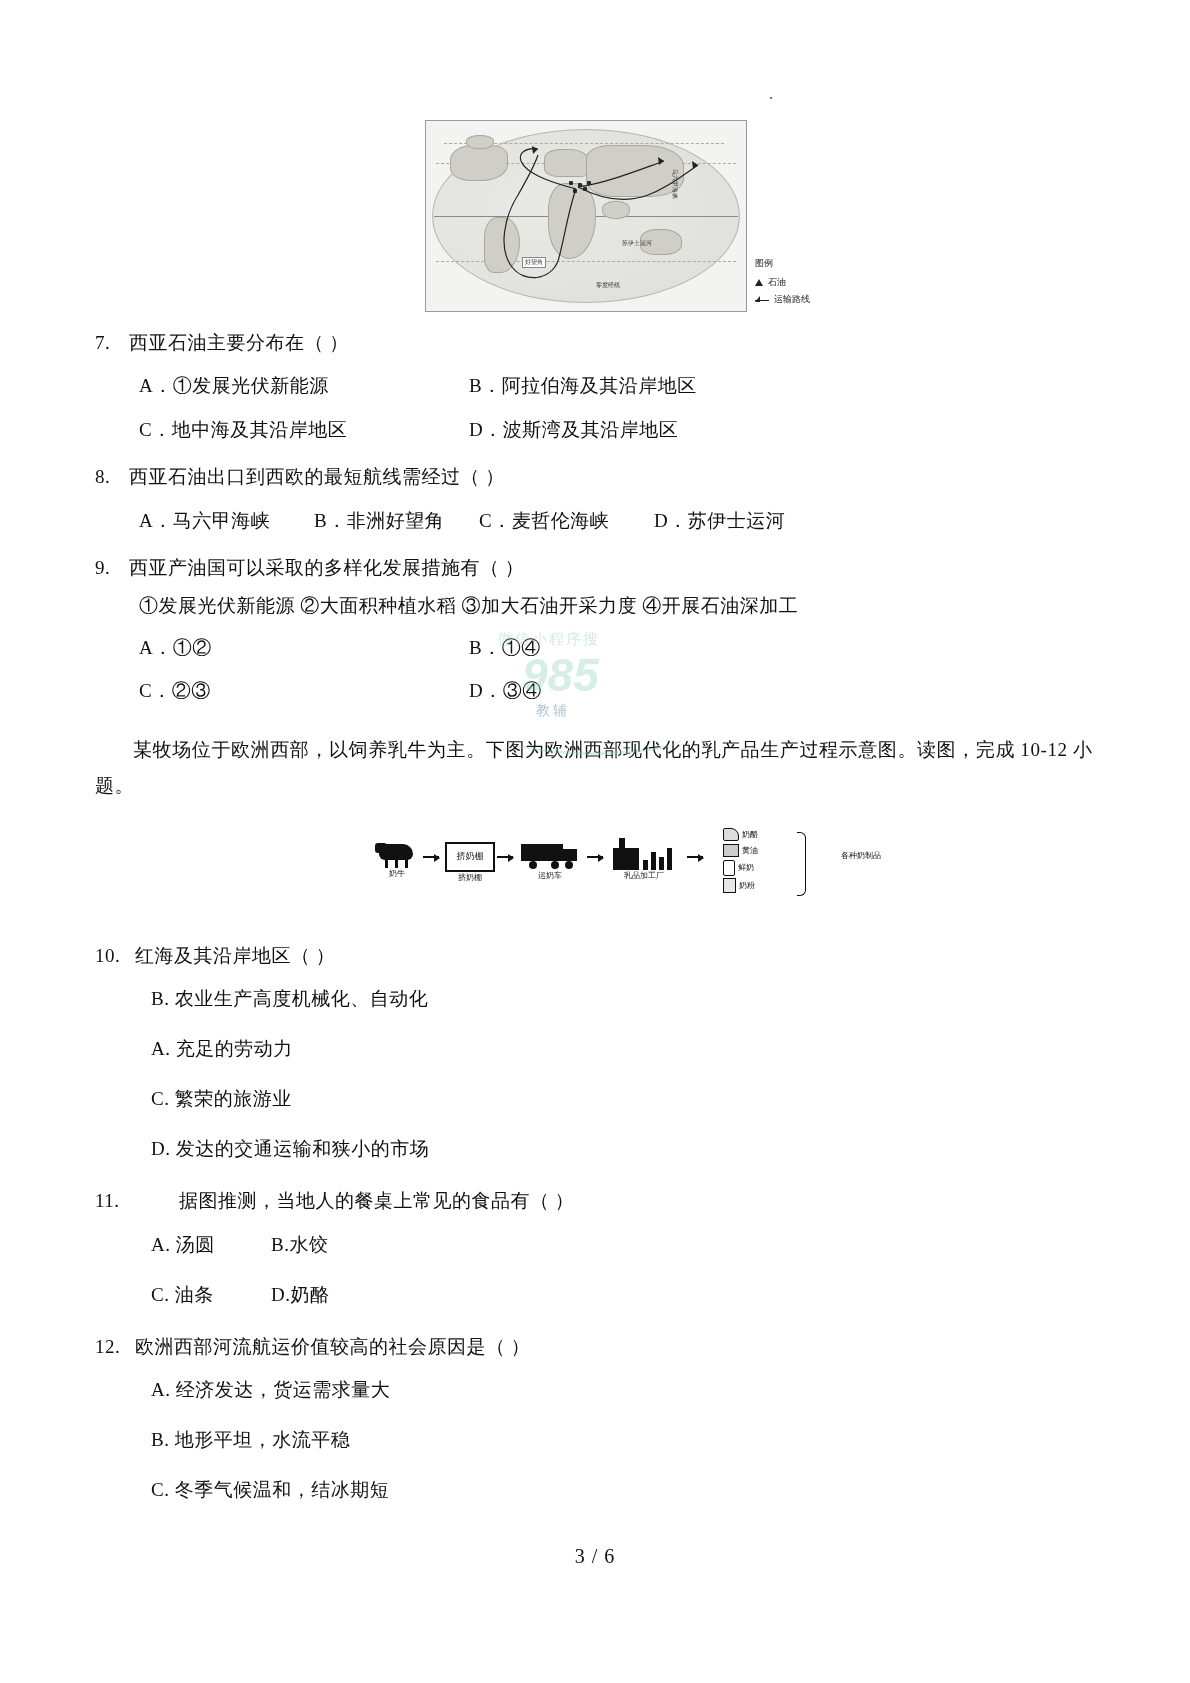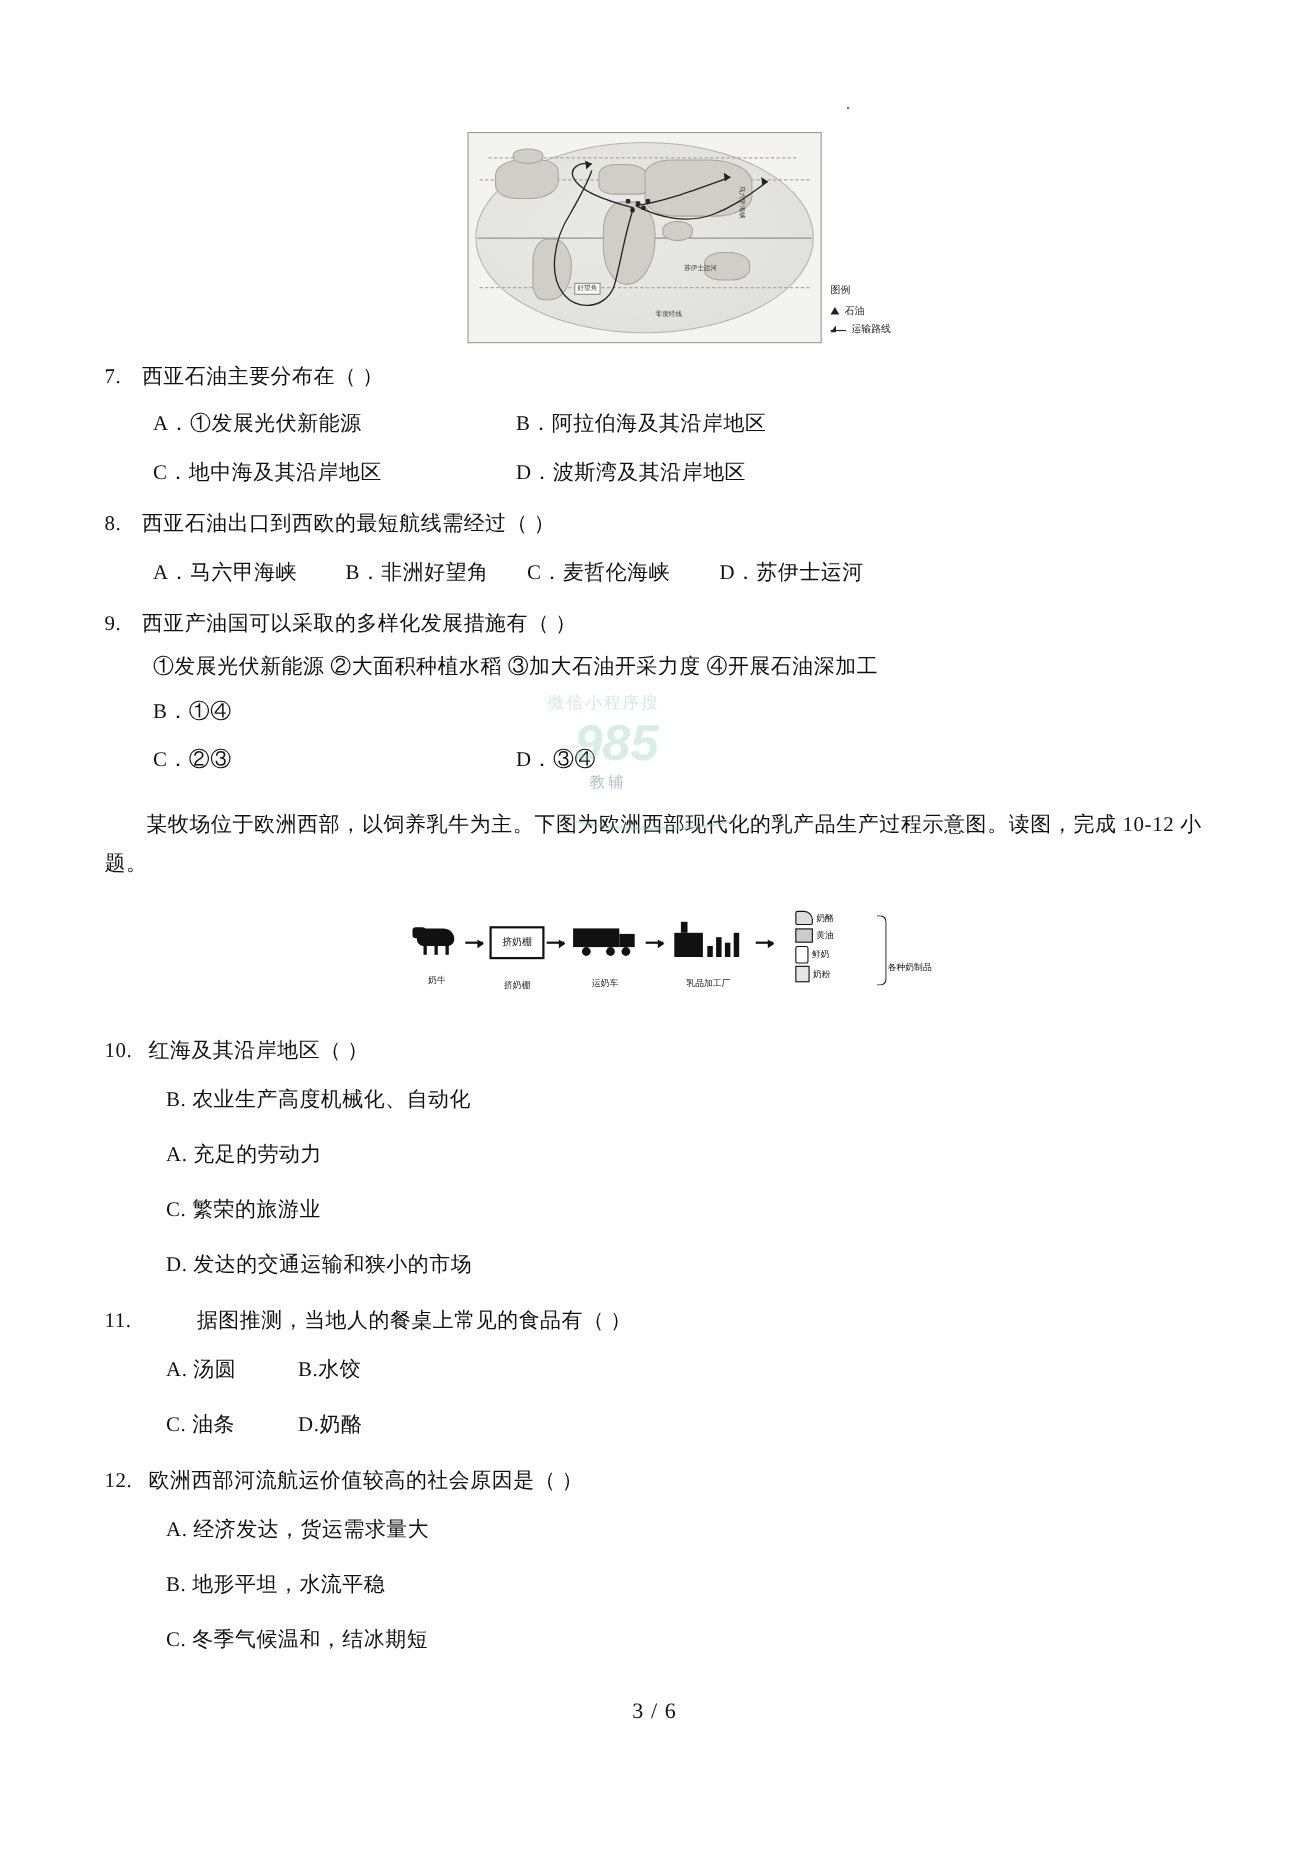--- a/index.html
+++ b/index.html
@@ -200,21 +200,21 @@
     left: 10px;
     font-family: "Liberation Sans", sans-serif;
   }
   .df-item {
     position: absolute;
     text-align: center;
     font-size: 8px;
     color: #1a1a1a;
   }
   .df-cap {
-    margin-top: 18px;
+    margin-top: 0;
     font-size: 8px;
     white-space: nowrap;
   }
   .arrow {
     position: absolute;
     width: 16px;
     height: 0;
     border-top: 2px solid #111;
     top: 30px;
   }
@@ -321,23 +321,24 @@
     width: 14px; height: 11px;
     border: 1px solid #111;
     background: #fff;
   }
   .prod-ico.cheese { border-radius: 2px 8px 2px 2px; background: #ddd; }
   .prod-ico.butter { background: #ccc; }
   .prod-ico.milk { height: 14px; width: 10px; border-radius: 2px; }
   .prod-ico.powder { height: 13px; width: 11px; background: #e6e6e6; }
   .prods-label {
     position: absolute;
-    left: 84px; top: 48px;
+    left: 84px; top: 24px;
     font-size: 8px;
     white-space: nowrap;
+    padding-left: 34px;
   }
   .brace {
     position: absolute;
     left: 74px; top: 6px;
     width: 8px; height: 62px;
     border: 1px solid #111;
     border-left: none;
     border-radius: 0 6px 6px 0;
   }
 
@@ -485,20 +486,21 @@
       </div>
     </div>
 
     <div class="q q-num-line">
       <span class="q-num">9.</span>
       <span class="q-text">西亚产油国可以采取的多样化发展措施有（      ）</span>
     </div>
     <div class="stem-line">①发展光伏新能源   ②大面积种植水稻   ③加大石油开采力度   ④开展石油深加工</div>
     <div class="opts">
       <div class="opts-2col">
+        <div>A．①②</div>
         <div>B．①④</div>
       </div>
       <div class="opts-2col">
         <div>C．②③</div>
         <div>D．③④</div>
       </div>
     </div>
 
     <div class="para">某牧场位于欧洲西部，以饲养乳牛为主。下图为欧洲西部现代化的乳产品生产过程示意图。读图，完成 10-12 小题。</div>
 

